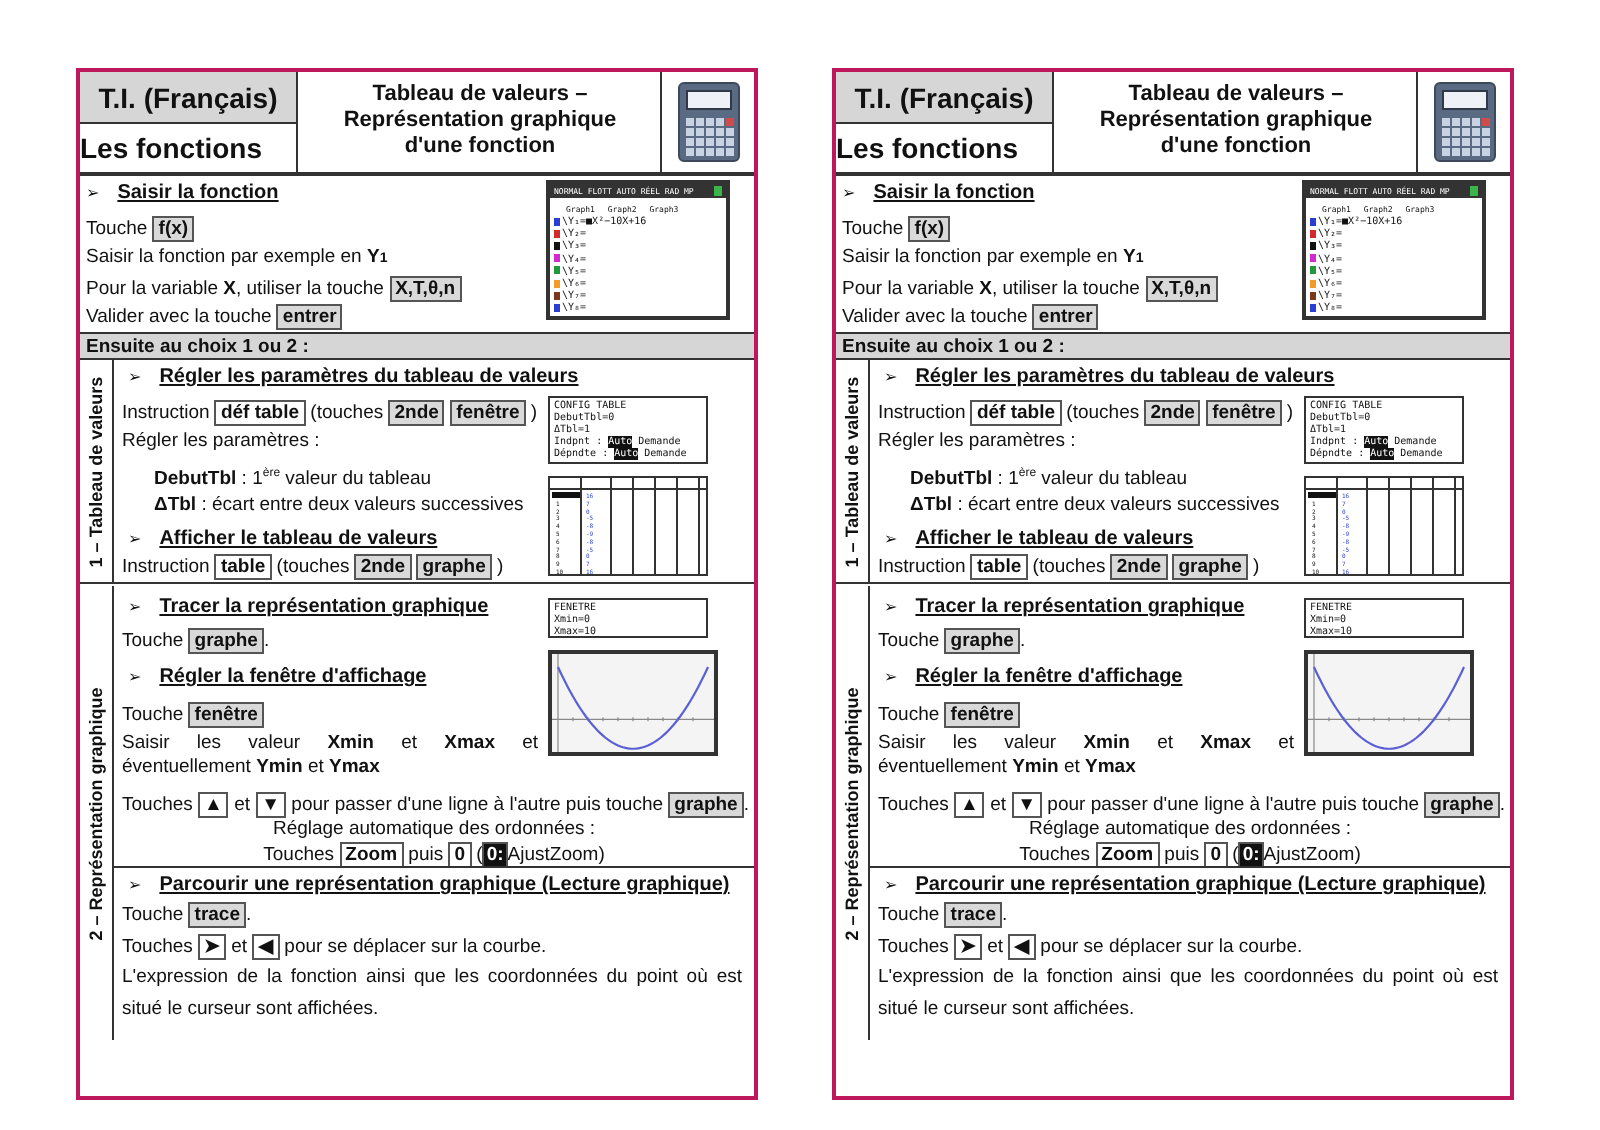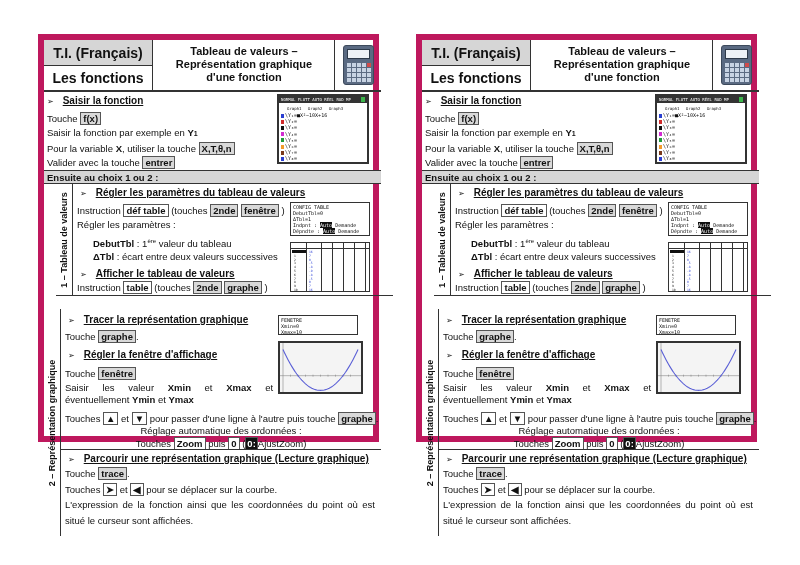--- a/index.html
+++ b/index.html
@@ -1,26 +1,26 @@
 <!DOCTYPE html>
 <html><head>
 <meta charset="utf-8">
 <style>
   * { box-sizing: border-box; margin: 0; padding: 0; }
   html, body { width: 800px; height: 565px; background: #ffffff; overflow: hidden; }
   body { font-family: "Liberation Sans", sans-serif; color: #111; position: relative; }
 
-  .card { position: absolute; top: 34px; width: 341px; height: 408px; border: 6px solid #be185d; background: #fff; }
+  .card { position: absolute; top: 34px; width: 341px; height: 516px; border: 2px solid #be185d; background: #fff; }
   .card.left { left: 38px; }
   .card.right { left: 416px; }
 
   
   .hdr { position: absolute; left: 0; top: 0; width: 337px; height: 52px; border-bottom: 2px solid #333; }
   .hdr .brand { position: absolute; left: 0; top: 0; width: 109px; height: 26px; background: #d6d6d6; border-right: 1px solid #333; border-bottom: 1px solid #333; font-weight: bold; font-size: 14px; text-align: center; line-height: 26px; }
-  .hdr .chapter { position: absolute; left: 0; top: 26px; width: 109px; height: 24px; border-right: 1px solid #333; font-weight: bold; font-size: 14px; text-align: center; line-height: 25px; }
+  .hdr .chapter { position: absolute; left: 0; top: 26px; width: 109px; height: 24px; border-right: 1px solid #333; font-weight: bold; font-size: 14px; line-height: 25px; }
   .hdr .title { position: absolute; left: 110px; top: 0; width: 180px; height: 50px; font-weight: bold; font-size: 11px; text-align: center; line-height: 13px; padding-top: 5px; }
   .hdr .calc-cell { position: absolute; left: 290px; top: 0; width: 47px; height: 50px; border-left: 1px solid #333; }
   .calc { position: absolute; left: 8px; top: 5px; width: 31px; height: 40px; background: #5a6a82; border-radius: 3px; border: 1px solid #3d4a5c; }
   .calc .scr { position: absolute; left: 3px; top: 3px; width: 23px; height: 10px; background: #eef2f7; border: 1px solid #2e3a4a; }
   .calc .keys { position: absolute; left: 3px; top: 17px; width: 24px; display: grid; grid-template-columns: repeat(5, 4px); grid-gap: 1px; }
   .calc .keys i { display: block; width: 4px; height: 4px; background: #c7d3e3; }
   .calc .keys i.r { background: #d04b4b; }
 
   
   .sec0 { position: absolute; left: 0; top: 52px; width: 337px; height: 78px; }
@@ -37,34 +37,34 @@
   .s-yeq { left: 233px; top: 2px; width: 92px; height: 70px; }
   .s-yeq .bar { height: 7px; background: #333; color: #fff; font-size: 4px; line-height: 7px; padding-left: 2px; font-family: "DejaVu Sans Mono", monospace; }
   .s-yeq .batt { position: absolute; right: 2px; top: 1px; width: 4px; height: 5px; background: #3bb54a; }
   .s-yeq .plots { font-size: 4px; font-family: "DejaVu Sans Mono", monospace; padding: 3px 0 1px 8px; word-spacing: 4px; }
   .s-yeq .row { font-family: "DejaVu Sans Mono", monospace; font-size: 5px; line-height: 6.2px; padding-left: 2px; white-space: nowrap; }
   .s-yeq .sw { display: inline-block; width: 3px; height: 4px; margin-right: 1px; vertical-align: middle; }
 
   .ensuite { position: absolute; left: 0; top: 130px; width: 337px; height: 14px; background: #d6d6d6; border-top: 1px solid #333; border-bottom: 1px solid #333; font-weight: bold; font-size: 9.5px; line-height: 13px; padding-left: 3px; }
 
   
-  .sec1 { position: absolute; left: 0; top: 144px; width: 337px; height: 112px; border-bottom: 1px solid #333; margin-left: 12px; }
+  .sec1 { position: absolute; left: 0; top: 144px; width: 337px; height: 112px; border-bottom: 1px solid #333; }
   .vlabel { position: absolute; left: 0; top: 0; width: 17px; height: 100%; border-right: 1px solid #333; }
   .vlabel span { position: absolute; left: 50%; top: 50%; transform: translate(-50%, -50%) rotate(-90deg); white-space: nowrap; font-weight: bold; font-size: 9px; }
   .s-cfg { left: 234px; top: 18px; width: 80px; height: 34px; border-width: 1px; font-family: "DejaVu Sans Mono", monospace; font-size: 5px; line-height: 6px; padding: 1px 2px; }
   .s-cfg .inv { background: #111; color: #fff; }
   .s-tbl { left: 234px; top: 58px; width: 80px; height: 50px; border-width: 1px; }
   .s-tbl .col { position: absolute; top: 0; height: 100%; border-right: 1px solid #333; }
   .s-tbl .hline { position: absolute; left: 0; top: 5px; width: 100%; height: 1px; background: #333; }
   .s-tbl .sel { position: absolute; left: 1px; top: 7px; width: 14px; height: 3px; background: #111; }
   .s-tbl .xv { position: absolute; left: 3px; font-size: 3px; font-family: "DejaVu Sans Mono", monospace; color: #111; }
   .s-tbl .yv { position: absolute; left: 18px; font-size: 3px; font-family: "DejaVu Sans Mono", monospace; color: #3044d6; }
 
   
-  .sec2 { position: absolute; left: 0; top: 257px; width: 337px; height: 227px; margin-top: 12px; }
+  .sec2 { position: absolute; left: 0; top: 257px; width: 337px; height: 227px; }
   .sec2 .split { position: absolute; left: 17px; top: 140px; width: 320px; height: 1px; background: #333; }
   .s-win { left: 234px; top: 6px; width: 80px; height: 20px; border-width: 1px; font-family: "DejaVu Sans Mono", monospace; font-size: 5px; line-height: 6px; padding: 1px 2px; }
   .s-graph { left: 234px; top: 32px; width: 85px; height: 53px; border-width: 2px; background: #f4f4f4; }
   .center { position: absolute; left: 17px; width: 320px; text-align: center; font-size: 9.5px; line-height: 12px; }
   .center.u { }
   .just { text-align: justify; text-align-last: justify; white-space: normal; }
 </style>
 </head>
 <body>
 

